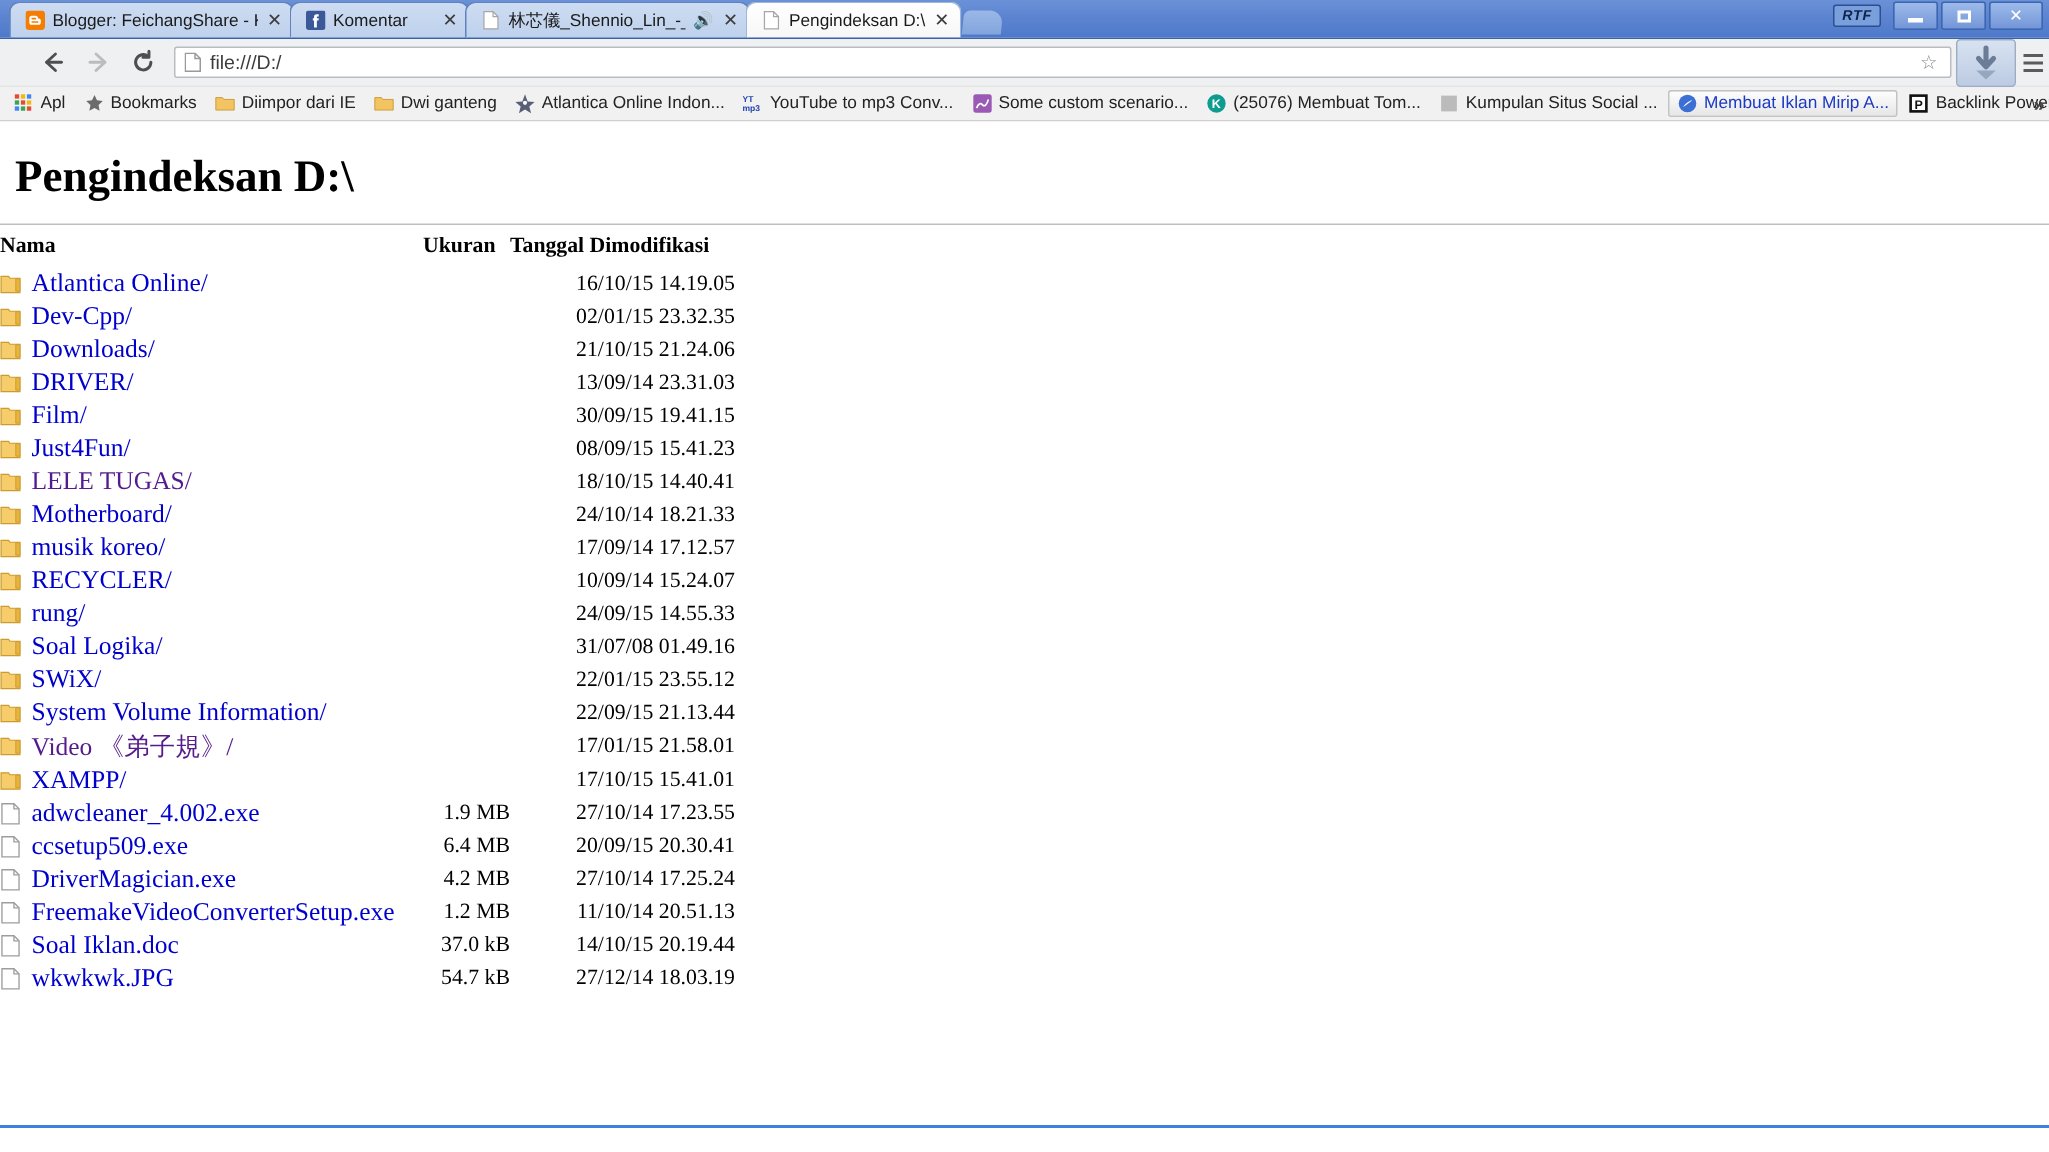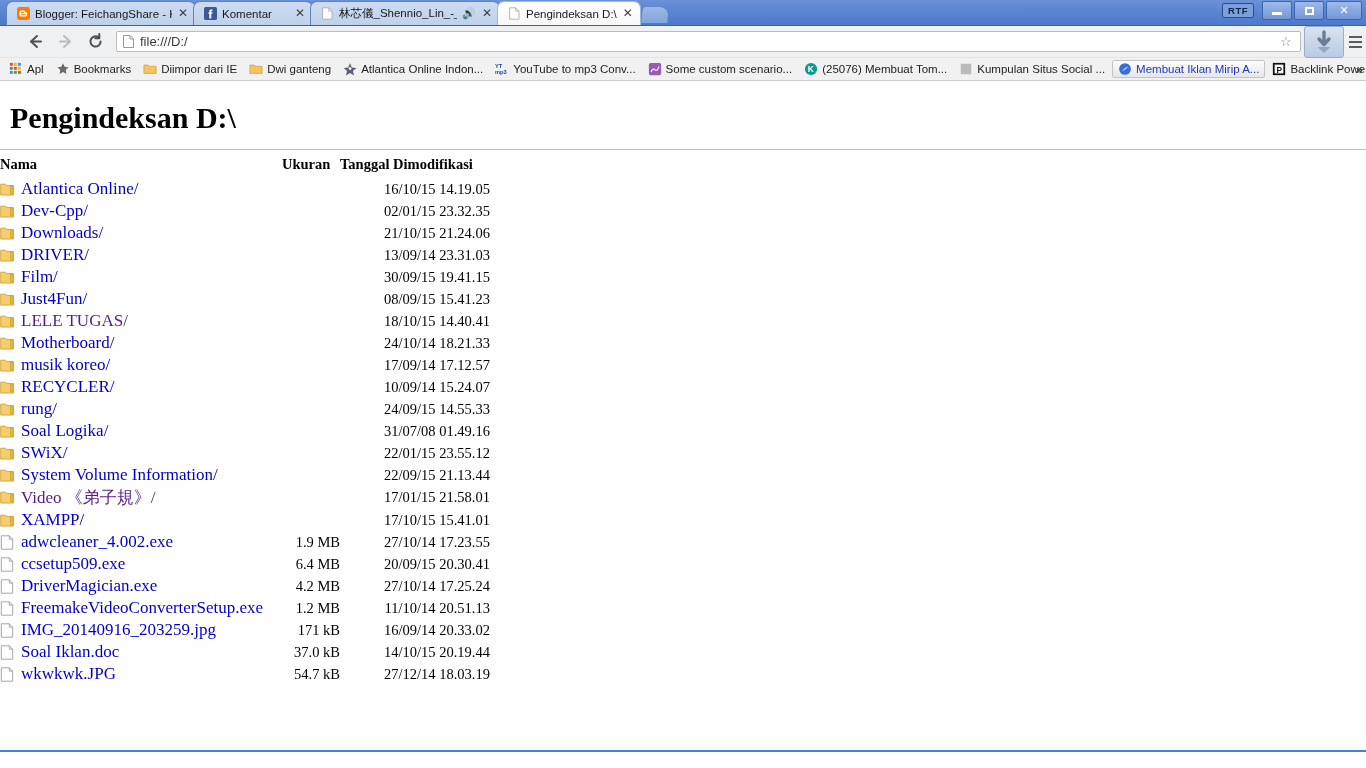--- a/index.html
+++ b/index.html
@@ -49,21 +49,21 @@
     background:linear-gradient(to bottom,#9ab7e6,#82a5dd);
     border-radius:4px 9px 0 0;
     transform:skewX(-6deg);
   }
   .winbtns{
     position:absolute;right:4px;top:1px;display:flex;align-items:center;gap:2px;
   }
   .rtf-badge{
     border:1px solid #2c4f8e;background:#7a9fdd;color:#10254b;
     font-size:9.5px;font-weight:bold;padding:1px 5px;border-radius:2px;
-    letter-spacing:.5px;margin-right:6px;
+    letter-spacing:.5px;margin-right:6px;font-style:italic;
   }
   .winbtn{
     width:28px;height:17px;border:1px solid #3c66af;
     background:linear-gradient(to bottom,#9dbaea,#7396d8);
     border-radius:2px;display:flex;align-items:center;justify-content:center;
     color:#fff;font-size:11px;
   }
   .winbtn.close{width:34px;}
   .winbtn .glyph-min{width:10px;height:3px;background:#fff;margin-top:5px;}
   .winbtn .glyph-max{width:9px;height:8px;border:2px solid #fff;box-sizing:border-box;}
@@ -619,46 +619,33 @@
           <td class="c-size">1.2 MB</td>
           <td class="c-date">11/10/14 20.51.13</td>
         </tr>
         <tr>
           <td class="c-name">
             <span class="entry">
               <svg class="icon" viewBox="0 0 14 15">
                 <path d="M1.3 .8h8l3.4 3.4v10H1.3z" fill="#fff" stroke="#9d9d9d" stroke-width=".9"></path>
                 <path d="M9.3 .8v3.4h3.4" fill="none" stroke="#9d9d9d" stroke-width=".9"></path>
               </svg>
-              <a href="#">IMG_20140916_203259.jpg</a>
-            </span>
-          </td>
-          <td class="c-size">171 kB</td>
-          <td class="c-date">16/09/14 20.33.02</td>
+              <a href="#">Soal Iklan.doc</a>
+            </span>
+          </td>
+          <td class="c-size">37.0 kB</td>
+          <td class="c-date">14/10/15 20.19.44</td>
         </tr>
         <tr>
           <td class="c-name">
             <span class="entry">
               <svg class="icon" viewBox="0 0 14 15">
                 <path d="M1.3 .8h8l3.4 3.4v10H1.3z" fill="#fff" stroke="#9d9d9d" stroke-width=".9"></path>
                 <path d="M9.3 .8v3.4h3.4" fill="none" stroke="#9d9d9d" stroke-width=".9"></path>
               </svg>
-              <a href="#">Soal Iklan.doc</a>
-            </span>
-          </td>
-          <td class="c-size">37.0 kB</td>
-          <td class="c-date">14/10/15 20.19.44</td>
-        </tr>
-        <tr>
-          <td class="c-name">
-            <span class="entry">
-              <svg class="icon" viewBox="0 0 14 15">
-                <path d="M1.3 .8h8l3.4 3.4v10H1.3z" fill="#fff" stroke="#9d9d9d" stroke-width=".9"></path>
-                <path d="M9.3 .8v3.4h3.4" fill="none" stroke="#9d9d9d" stroke-width=".9"></path>
-              </svg>
               <a href="#">wkwkwk.JPG</a>
             </span>
           </td>
           <td class="c-size">54.7 kB</td>
           <td class="c-date">27/12/14 18.03.19</td>
         </tr>
       </tbody>
   </table>
 
   <div class="taskbar"></div>

